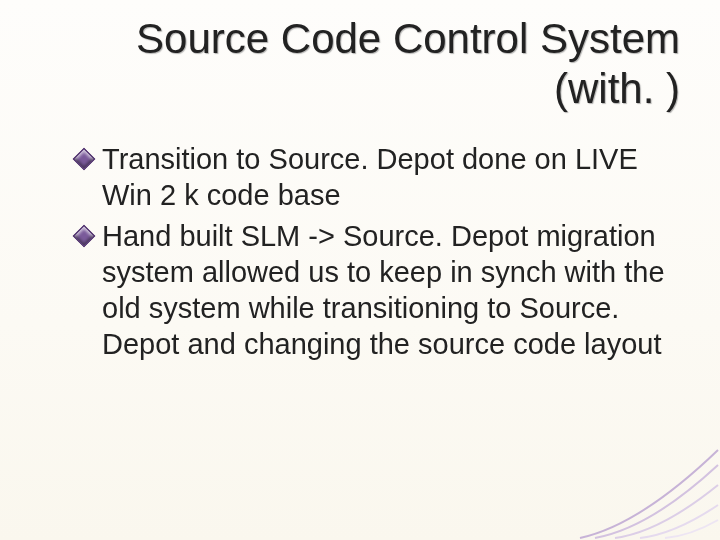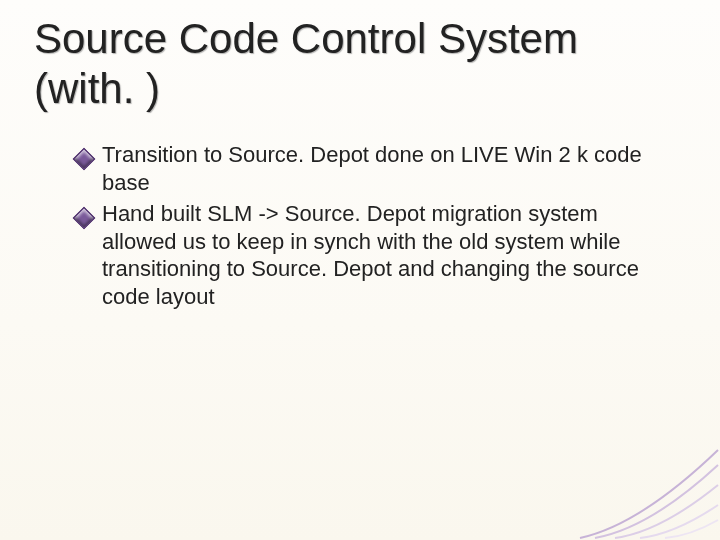--- a/index.html
+++ b/index.html
@@ -23,29 +23,30 @@
     margin-left: -6px;
     margin-bottom: 28px;
   }
   .title-line {
     font-size: 42px;
     line-height: 1.18;
     font-weight: 400;
     color: #222;
     text-shadow: 1px 1px 1px rgba(120,120,120,0.55);
     letter-spacing: 0px;
+    text-align: right;
   }
   .bullets {
     margin-left: 34px;
     margin-right: 12px;
   }
   .bullet-item {
     position: relative;
     padding-left: 28px;
-    font-size: 22px;
+    font-size: 29px;
     line-height: 1.25;
     color: #222;
     margin-bottom: 4px;
   }
   .bullet-icon {
     position: absolute;
     left: 2px;
     top: 10px;
     width: 14px;
     height: 14px;

